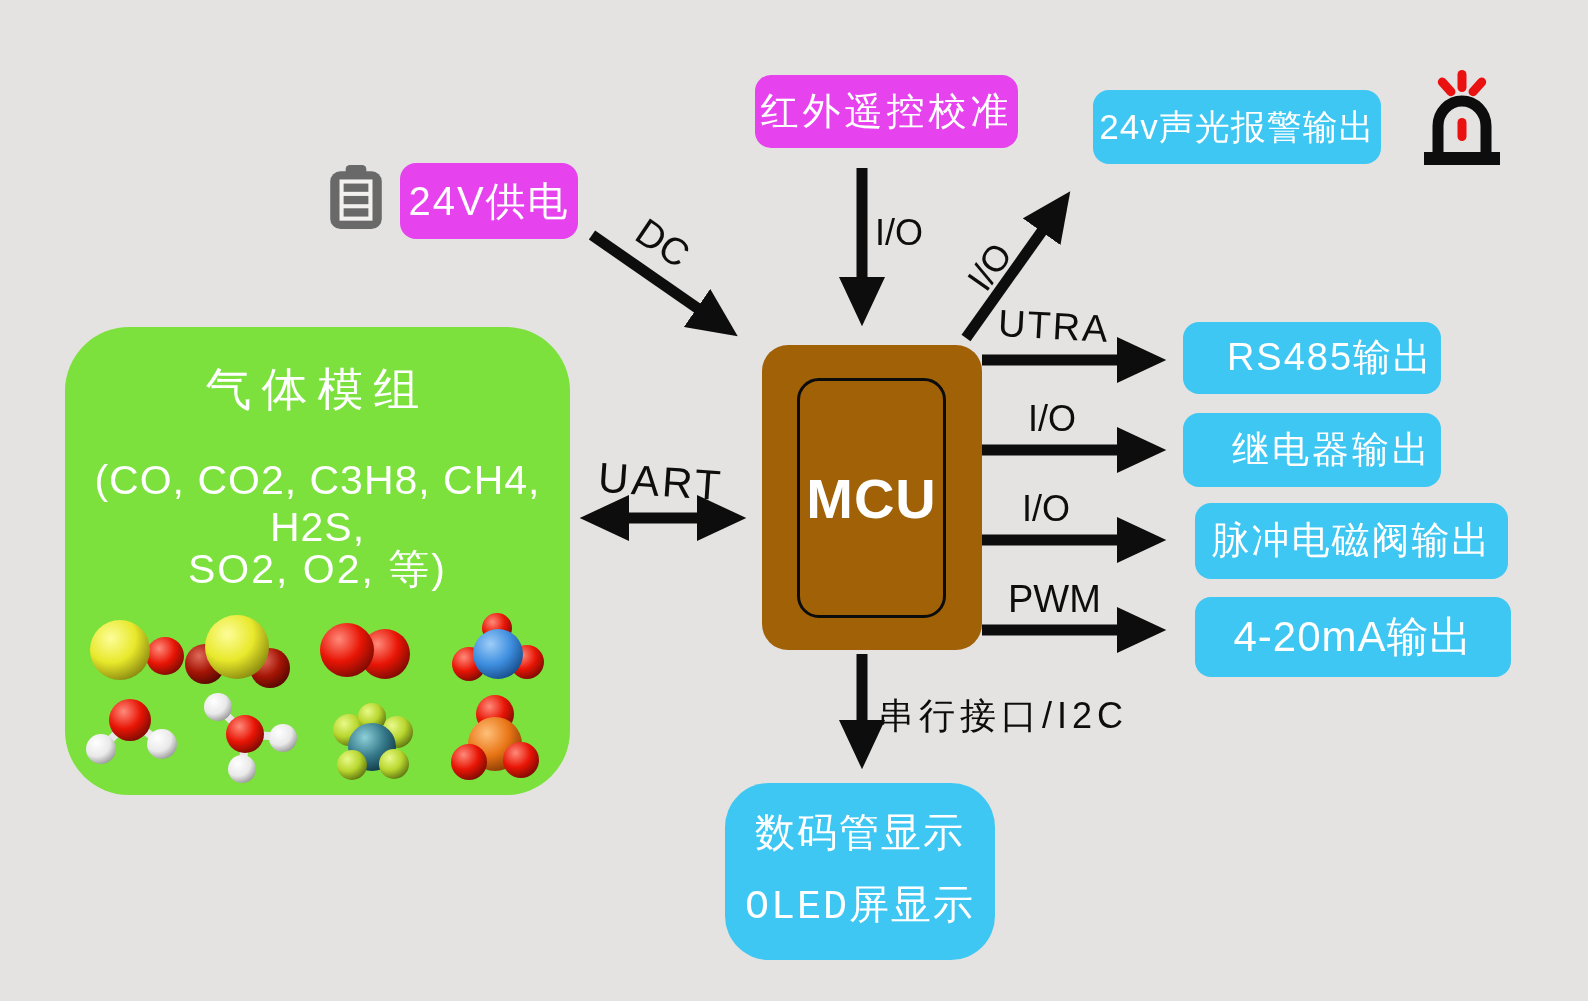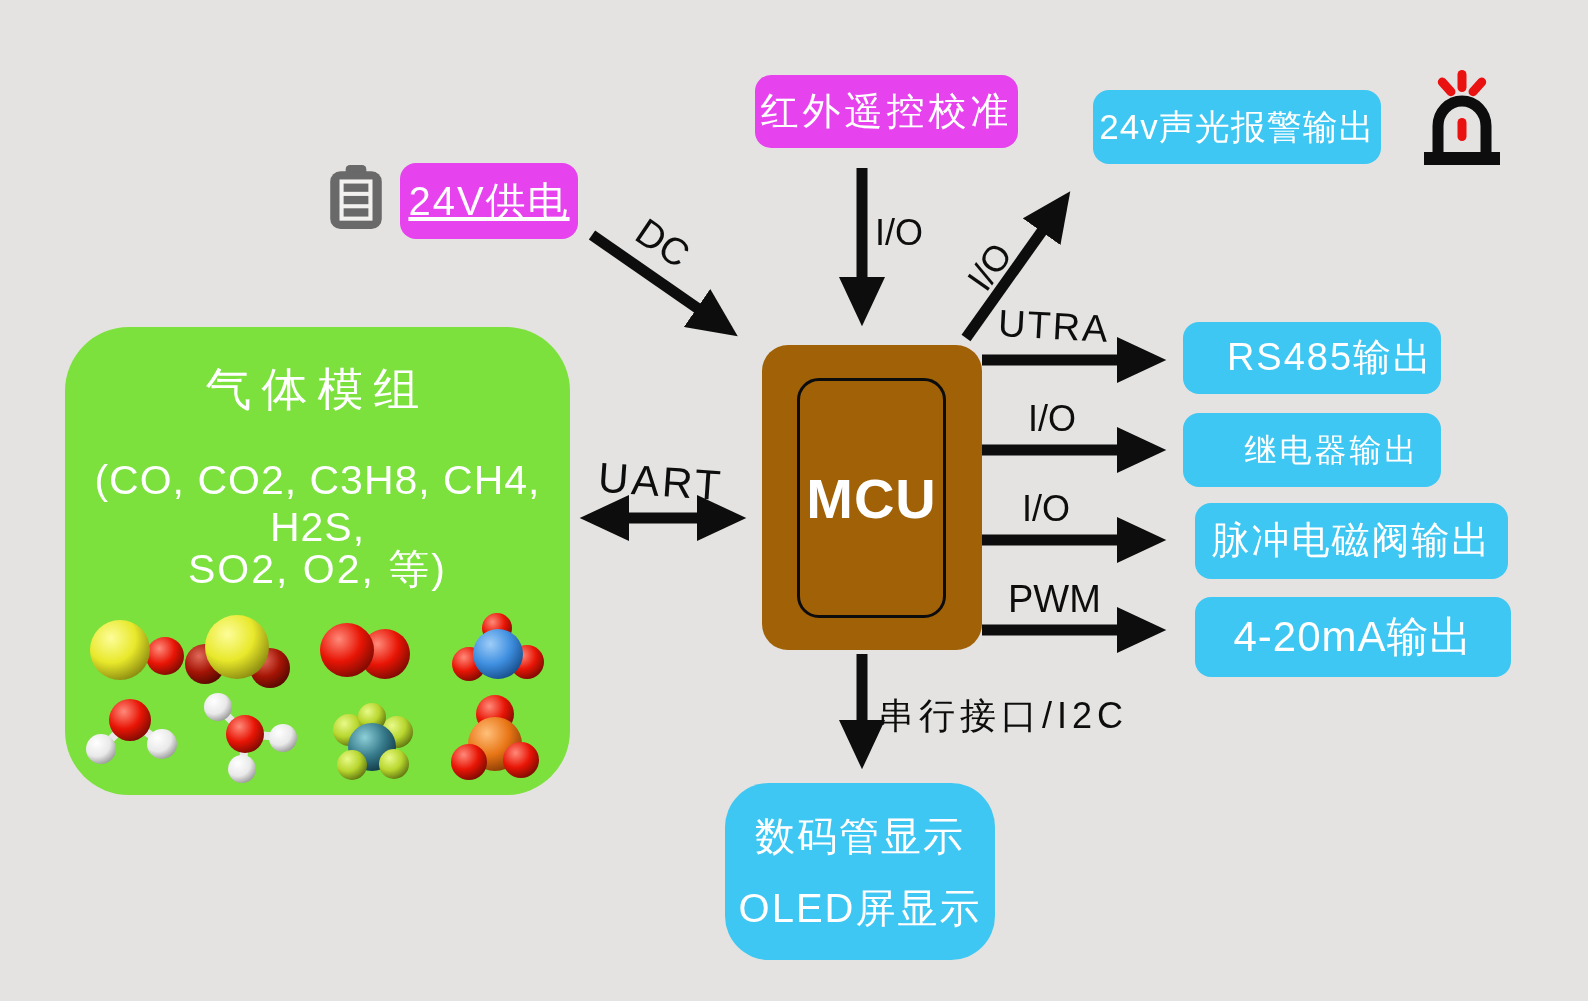--- a/index.html
+++ b/index.html
@@ -85,21 +85,21 @@
 
   <svg style="position:absolute; left:1422px; top:68px;" width="80" height="98" viewBox="0 0 80 98">
     <rect x="2" y="84" width="76" height="13" fill="#0d0d0d"></rect>
     <path d="M16 84 V58 A24 25 0 0 1 64 58 V84" fill="none" stroke="#0d0d0d" stroke-width="11"></path>
     <rect x="35.5" y="50" width="9" height="23" rx="4.5" fill="#ea1111"></rect>
     <rect x="35.5" y="2" width="9" height="22" rx="4.5" fill="#ea1111"></rect>
     <rect x="35.5" y="2" width="9" height="22" rx="4.5" fill="#ea1111" transform="rotate(-42 40 36)"></rect>
     <rect x="35.5" y="2" width="9" height="22" rx="4.5" fill="#ea1111" transform="rotate(42 40 36)"></rect>
   </svg>
 
-  <div class="box magenta" style="left:400px; top:163px; width:178px; height:76px; font-size:40px; letter-spacing:2px;text-decoration:underline;">24V供电</div>
+  <div class="box magenta" style="left:400px; top:163px; width:178px; height:76px; font-size:40px; letter-spacing:2px;">24V供电</div>
 
   <div class="box magenta" style="left:755px; top:75px; width:263px; height:73px; font-size:38px; letter-spacing:4px;">红外遥控校准</div>
 
   <div class="box cyan" style="left:1093px; top:90px; width:288px; height:74px; font-size:35px; letter-spacing:1px;">24v声光报警输出</div>
 
   <div class="green-box" style="left:65px; top:327px; width:505px; height:468px;">
     <div class="gm-title">气体模组</div>
     <div class="gm-line1">(CO, CO2, C3H8, CH4, H2S,</div>
     <div class="gm-line2">SO2, O2, 等)</div>
 
@@ -185,22 +185,22 @@
       <circle cx="404" cy="150" r="18" fill="url(#gR)"></circle>
       <circle cx="456" cy="148" r="18" fill="url(#gR)"></circle>
     </svg>
   </div>
 
   <div class="mcu-outer" style="left:762px; top:345px; width:220px; height:305px;">
     <div class="mcu-inner">MCU</div>
   </div>
 
   <div class="box cyan" style="left:1183px; top:322px; width:258px; height:72px; font-size:38px; letter-spacing:2px;padding-left:36px;">RS485输出</div>
-  <div class="box cyan" style="left:1183px; top:413px; width:258px; height:74px; font-size:32px; letter-spacing:3px;padding-left:40px;">继电器输出</div>
+  <div class="box cyan" style="left:1183px; top:413px; width:258px; height:74px; font-size:37px; letter-spacing:3px;padding-left:40px;">继电器输出</div>
   <div class="box cyan" style="left:1183px; top:503px; width:313px; height:76px; font-size:38px; letter-spacing:2px;margin-left:12px;">脉冲电磁阀输出</div>
   <div class="box cyan" style="left:1195px; top:597px; width:316px; height:80px; font-size:42px; letter-spacing:1px;">4-20mA输出</div>
 
-  <div class="box cyan" style="left:725px; top:783px; width:270px; height:177px; border-radius:44px; flex-direction:column; gap:26px; font-size:40px; letter-spacing:2px;">
+  <div class="box cyan" style="left:725px; top:783px; width:270px; height:177px; border-radius:44px; flex-direction:column; gap:26px; font-size:40px; letter-spacing:2px;font-family:Liberation Mono, monospace;">
     <div>数码管显示</div>
     <div>OLED屏显示</div>
   </div>
 
 </div>
 
 </body></html>

